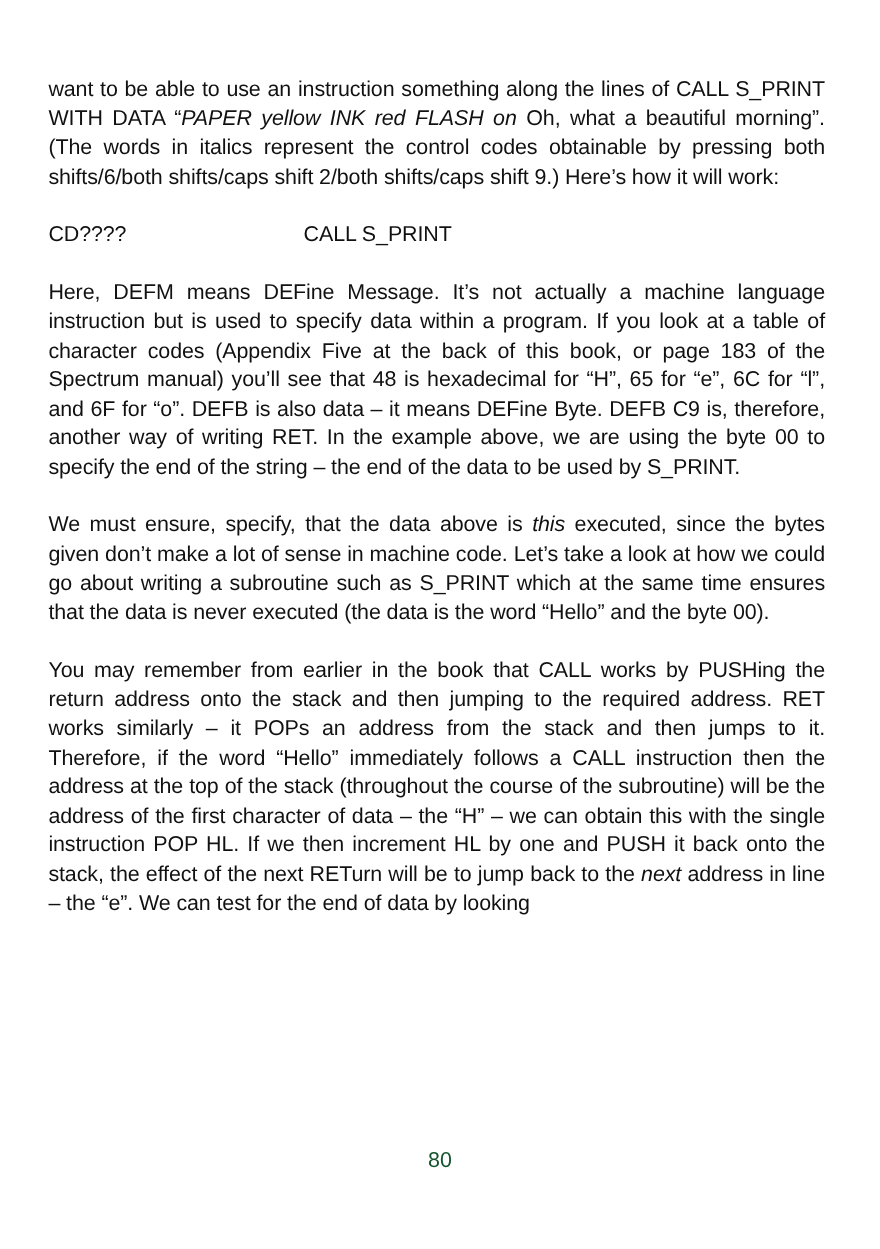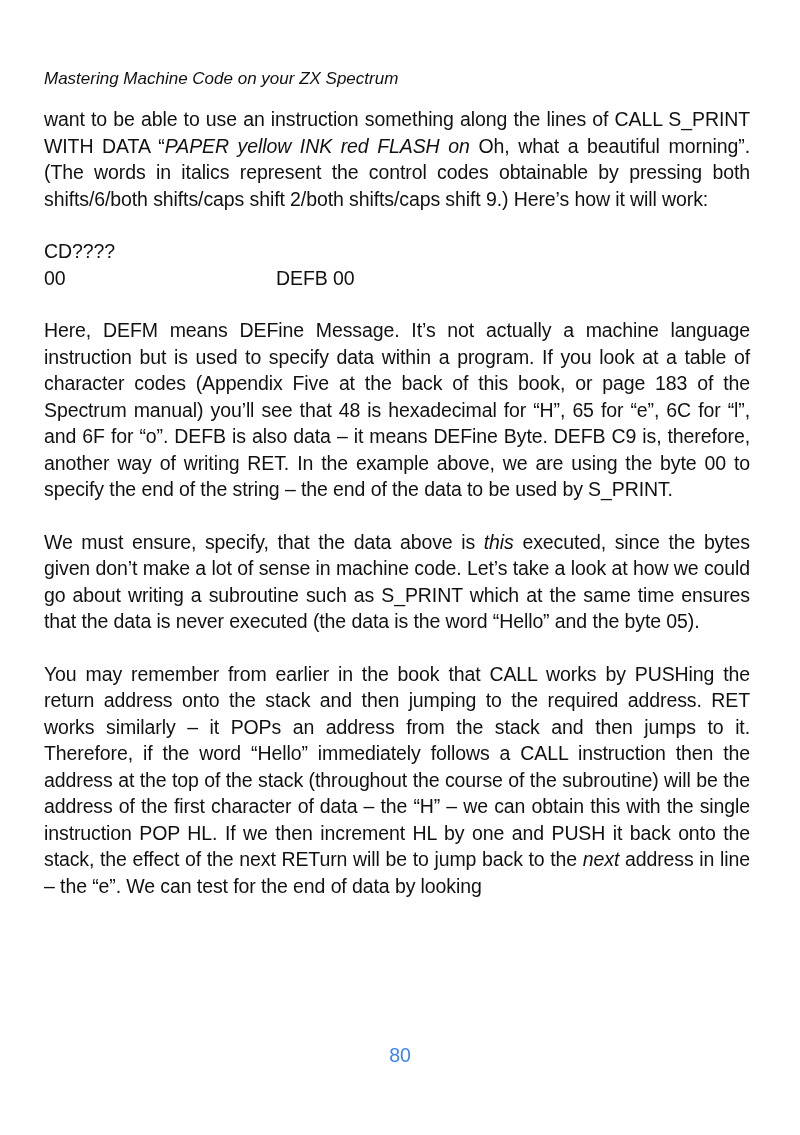--- a/index.html
+++ b/index.html
@@ -53,47 +53,43 @@
     flex: 1 1 auto;
   }
   .page-number {
     position: absolute;
     top: 1042px;
     left: 0;
     width: 100%;
     text-align: center;
     font-size: 19.5px;
     line-height: 26.5px;
-    color: #3b82f6;
+    color: #14532d;
   }
 </style>
 </head>
 <body>
 
 <div class="page">
 
-  <div class="running-header">Mastering Machine Code on your ZX Spectrum</div>
 
   <div class="body-text">
 
     <p class="para"><span>want to be able to use an instruction something along the lines of CALL S_PRINT WITH DATA “</span><span class="italic">PAPER yellow INK red FLASH on</span><span> Oh, what a beautiful morning”. (The words in italics represent the control codes obtainable by pressing both shifts/6/both shifts/caps shift 2/both shifts/caps shift 9.) Here’s how it will work:</span></p>
 
     <div class="code-block">
       <div class="code-row">
         <span class="code-hex">CD????</span>
-      </div>
-      <div class="code-row">
-        <span class="code-hex">00</span>
-        <span class="code-asm">DEFB 00</span>
+        <span class="code-asm">CALL S_PRINT</span>
       </div>
     </div>
 
     <p class="para">Here, DEFM means DEFine Message. It’s not actually a machine language instruction but is used to specify data within a program. If you look at a table of character codes (Appendix Five at the back of this book, or page 183 of the Spectrum manual) you’ll see that 48 is hexadecimal for “H”, 65 for “e”, 6C for “l”, and 6F for “o”. DEFB is also data – it means DEFine Byte. DEFB C9 is, therefore, another way of writing RET. In the example above, we are using the byte 00 to specify the end of the string – the end of the data to be used by S_PRINT.</p>
 
-    <p class="para"><span>We must ensure, specify, that the data above is </span><span class="italic">this</span><span> executed, since the bytes given don’t make a lot of sense in machine code. Let’s take a look at how we could go about writing a subroutine such as S_PRINT which at the same time ensures that the data is never executed (the data is the word “Hello” and the byte 05).</span></p>
+    <p class="para"><span>We must ensure, specify, that the data above is </span><span class="italic">this</span><span> executed, since the bytes given don’t make a lot of sense in machine code. Let’s take a look at how we could go about writing a subroutine such as S_PRINT which at the same time ensures that the data is never executed (the data is the word “Hello” and the byte 00).</span></p>
 
     <p class="para"><span>You may remember from earlier in the book that CALL works by PUSHing the return address onto the stack and then jumping to the required address. RET works similarly – it POPs an address from the stack and then jumps to it. Therefore, if the word “Hello” immediately follows a CALL instruction then the address at the top of the stack (throughout the course of the subroutine) will be the address of the first character of data – the “H” – we can obtain this with the single instruction POP HL. If we then increment HL by one and PUSH it back onto the stack, the effect of the next RETurn will be to jump back to the </span><span class="italic">next</span><span> address in line – the “e”. We can test for the end of data by looking</span></p>
 
   </div>
 
   <div class="page-number">80</div>
 
 </div>
 
 </body></html>

